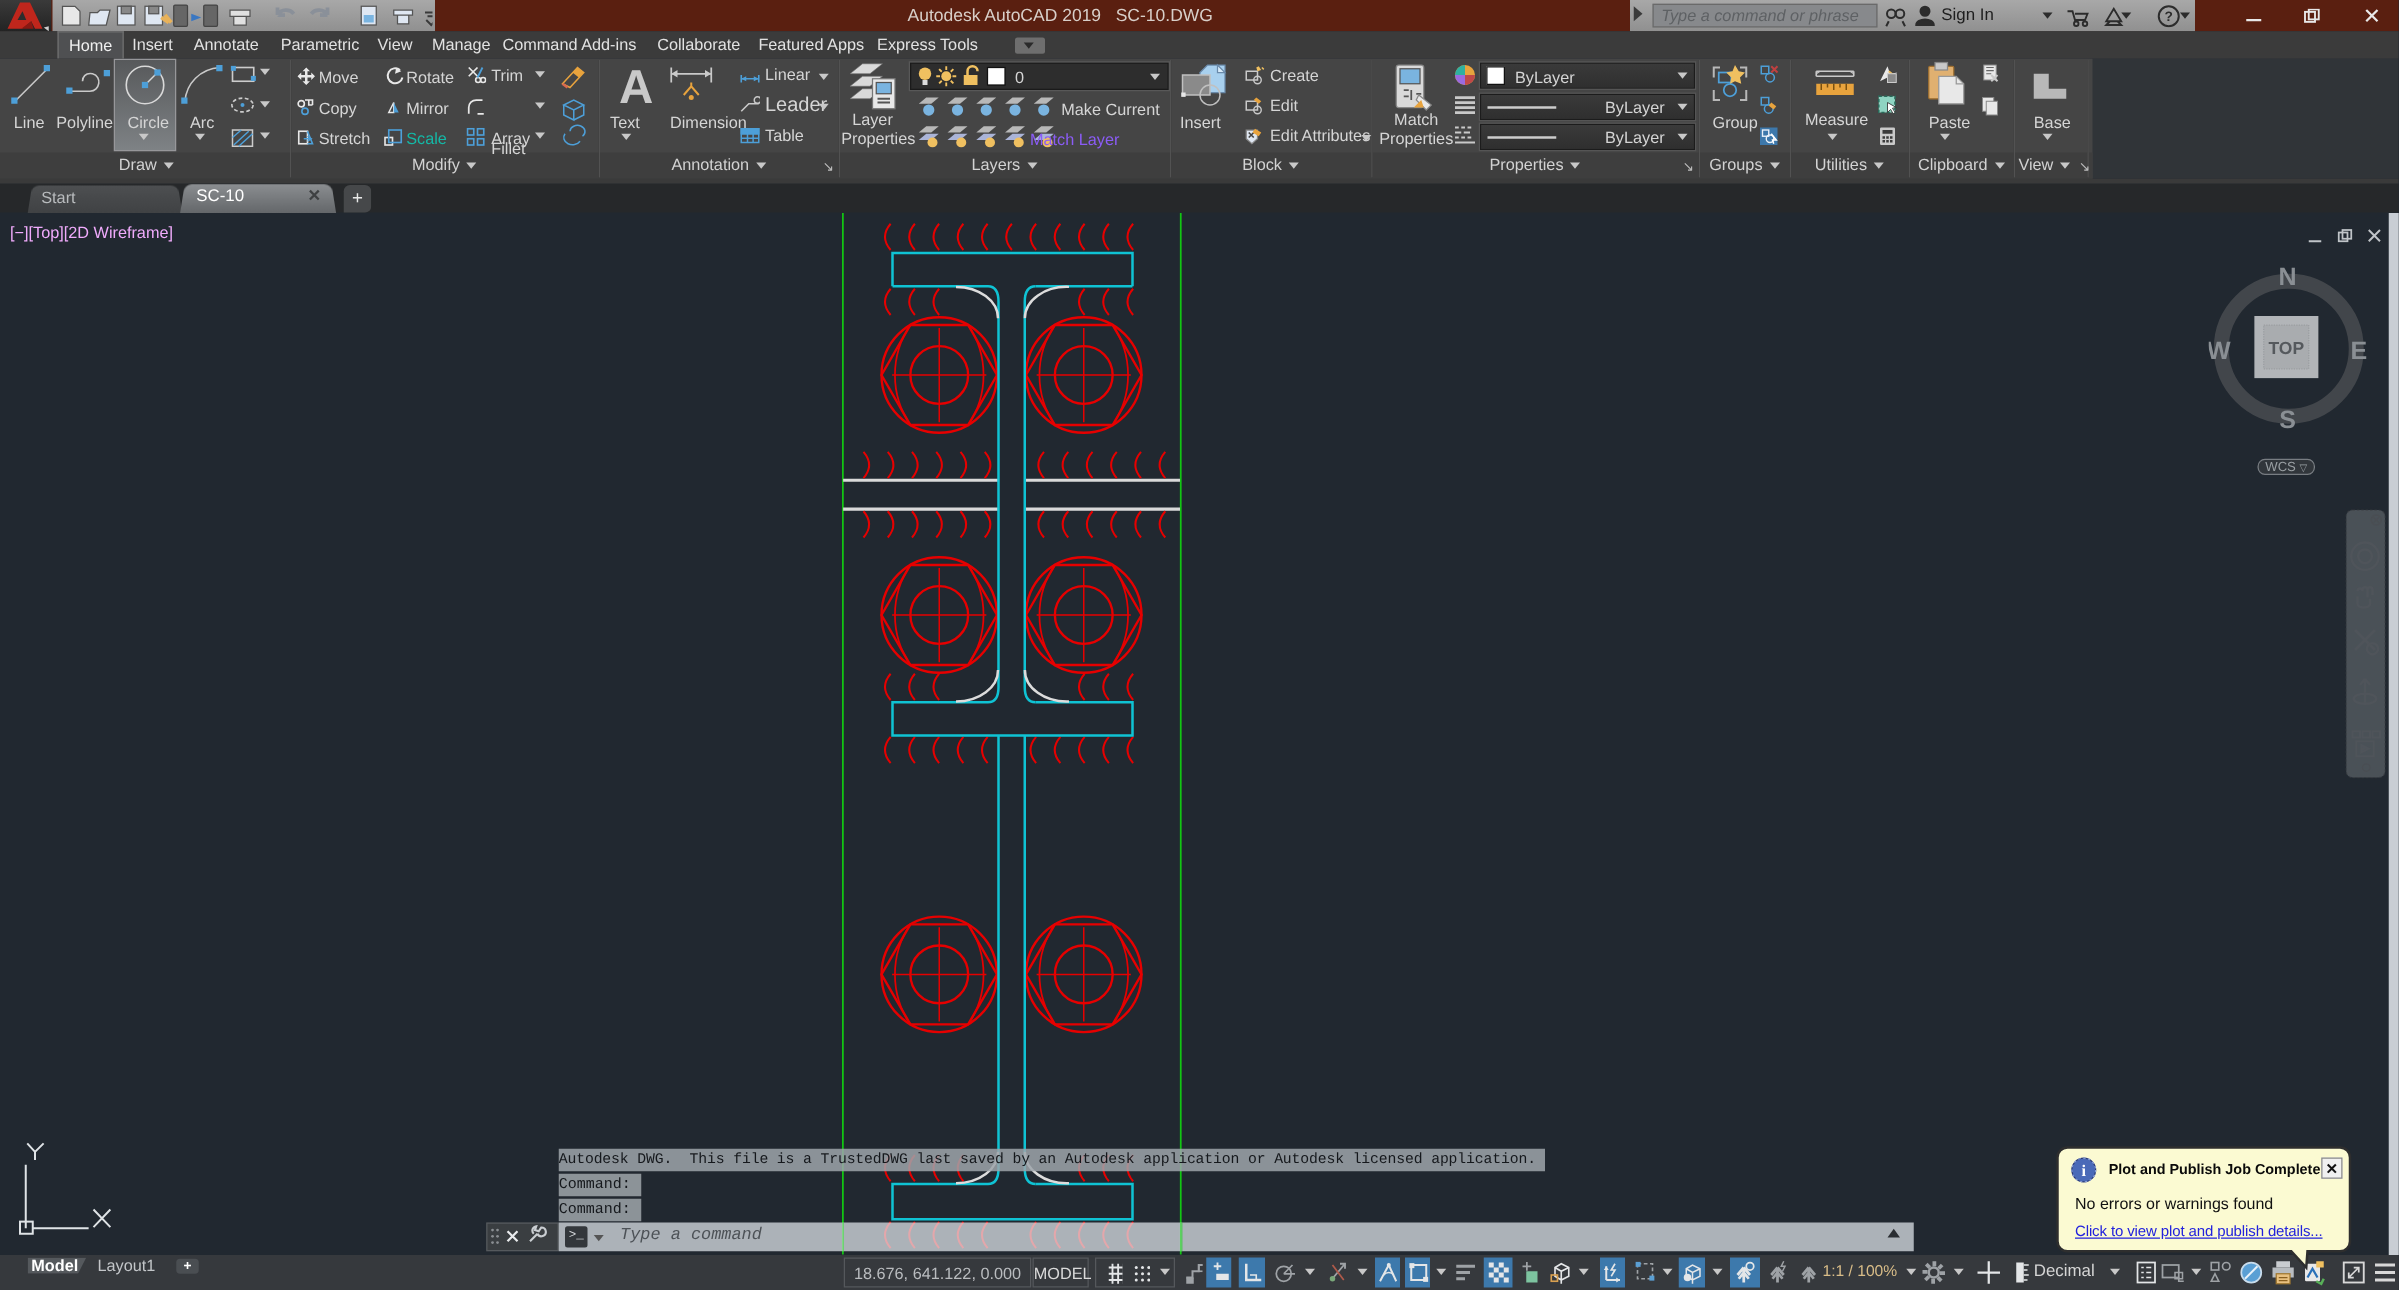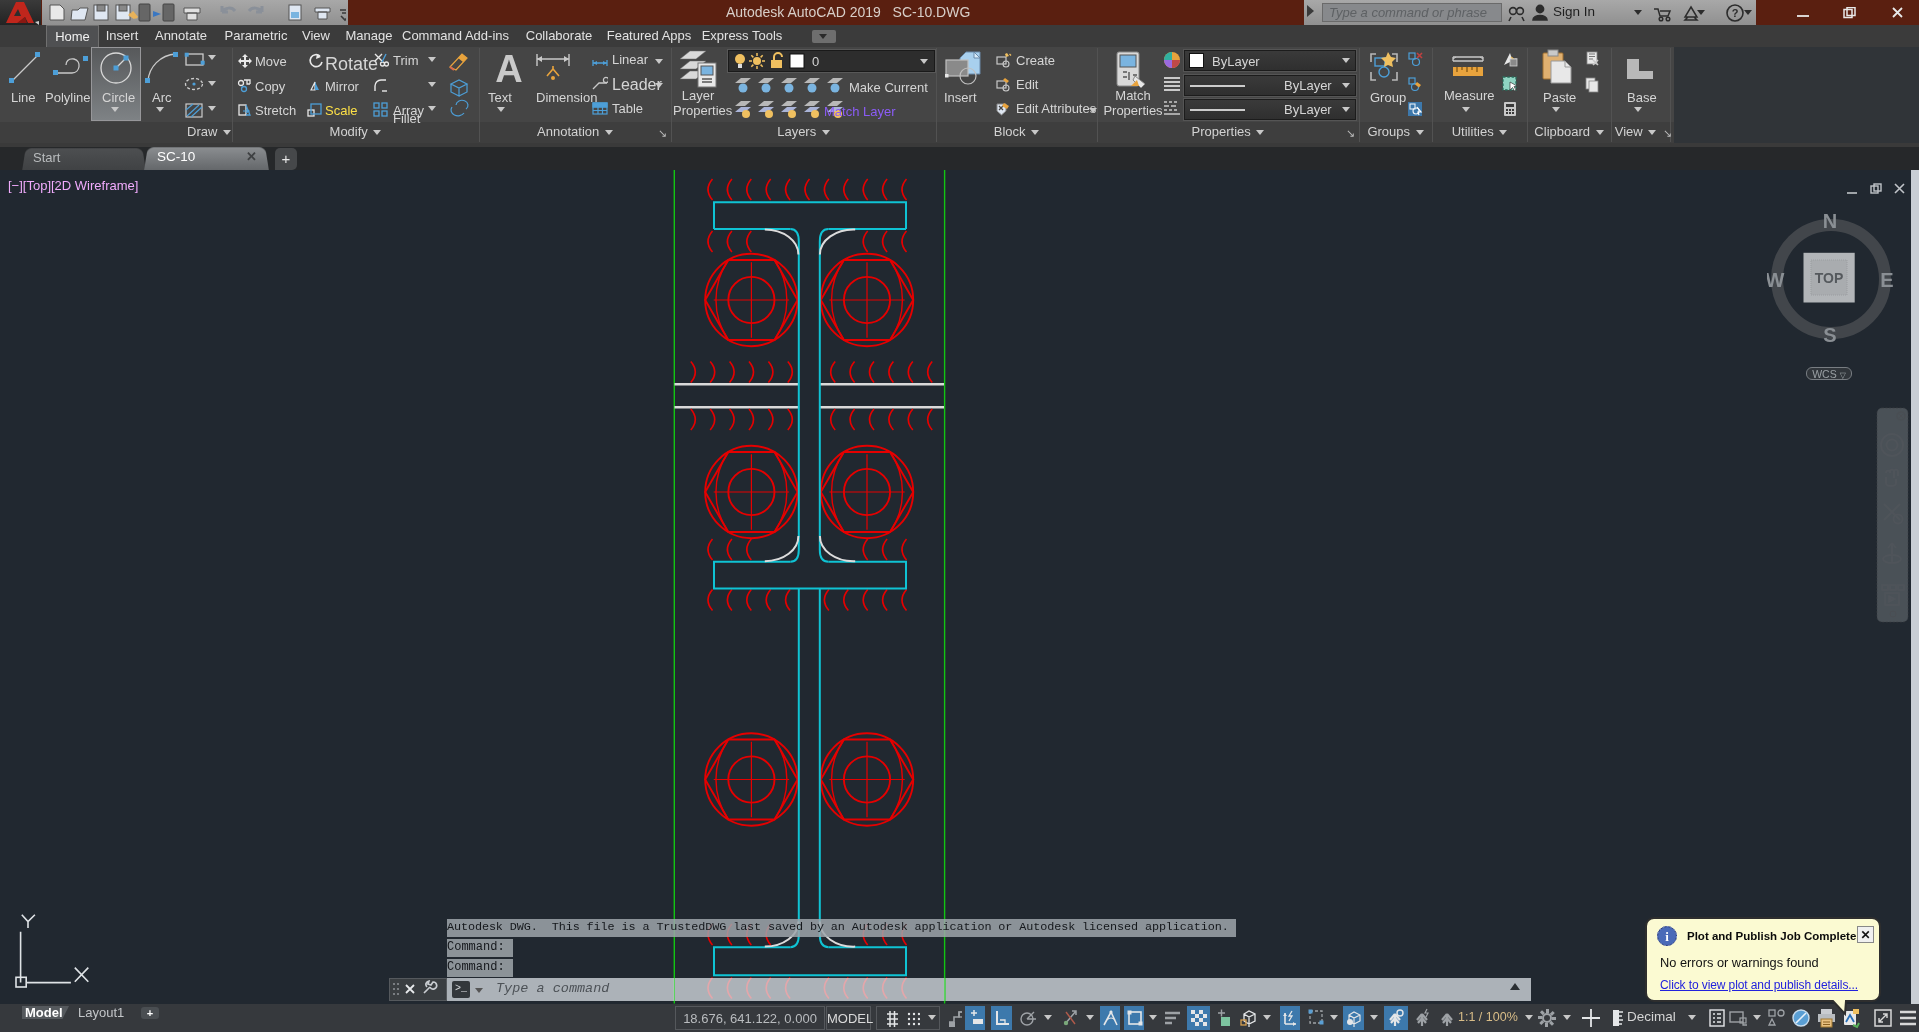--- a/index.html
+++ b/index.html
@@ -87,21 +87,21 @@
 <div class="abs" style="left:458px;top:25px;width:58px;height:22px;color:#e2e2e2;font-size:13px;text-align:center;line-height:22px;">Add-ins</div>
 <div class="abs" style="left:518px;top:25px;width:82px;height:22px;color:#e2e2e2;font-size:13px;text-align:center;line-height:22px;">Collaborate</div>
 <div class="abs" style="left:602px;top:25px;width:94px;height:22px;color:#e2e2e2;font-size:13px;text-align:center;line-height:22px;">Featured Apps</div>
 <div class="abs" style="left:698px;top:25px;width:88px;height:22px;color:#e2e2e2;font-size:13px;text-align:center;line-height:22px;">Express Tools</div>
 <div class="abs" style="left:812px;top:30px;width:24px;height:13px;background:#6e6e6e;border-radius:2px;"></div>
     <div class="dd abs" style="left:819px;top:34px;border-top-color:#2a2a2a;"></div>
 <div class="abs" style="left:0;top:47px;width:1919px;height:96px;background:#303438;"></div>
 <div class="abs" style="left:0;top:47px;width:1674px;height:96px;background:#454545;"></div>
 <div class="abs" style="left:0;top:122px;width:1674px;height:21px;background:#3e3e3e;"></div>
 <div class="abs" style="left:232px;top:48px;width:1px;height:94px;background:#2e2e2e;border-right:1px solid #525252;"></div>
-<div class="abs" style="left:3px;top:124px;width:228px;height:18px;text-align:right;color:#d2d2d2;font-size:13px;">Draw <span class="dd" style="margin-left:2px;"></span></div>
+<div class="abs" style="left:3px;top:124px;width:228px;height:18px;text-align:center;color:#d2d2d2;font-size:13px;">Draw <span class="dd" style="margin-left:2px;"></span></div>
 <div class="abs" style="left:479px;top:48px;width:1px;height:94px;background:#2e2e2e;border-right:1px solid #525252;"></div>
 <div class="abs" style="left:233px;top:124px;width:245px;height:18px;text-align:center;color:#d2d2d2;font-size:13px;">Modify <span class="dd" style="margin-left:2px;"></span></div>
 <div class="abs" style="left:671px;top:48px;width:1px;height:94px;background:#2e2e2e;border-right:1px solid #525252;"></div>
 <div class="abs" style="left:480px;top:124px;width:190px;height:18px;text-align:center;color:#d2d2d2;font-size:13px;">Annotation <span class="dd" style="margin-left:2px;"></span></div>
 <div class="abs" style="left:658px;top:127px;color:#bbb;font-size:11px;">↘</div>
 <div class="abs" style="left:936px;top:48px;width:1px;height:94px;background:#2e2e2e;border-right:1px solid #525252;"></div>
 <div class="abs" style="left:672px;top:124px;width:263px;height:18px;text-align:center;color:#d2d2d2;font-size:13px;">Layers <span class="dd" style="margin-left:2px;"></span></div>
 <div class="abs" style="left:1097px;top:48px;width:1px;height:94px;background:#2e2e2e;border-right:1px solid #525252;"></div>
 <div class="abs" style="left:937px;top:124px;width:159px;height:18px;text-align:center;color:#d2d2d2;font-size:13px;">Block <span class="dd" style="margin-left:2px;"></span></div>
 <div class="abs" style="left:1359px;top:48px;width:1px;height:94px;background:#2e2e2e;border-right:1px solid #525252;"></div>
@@ -157,21 +157,21 @@
 <div class="dd abs" style="left:208px;top:81px;"></div>
 <div class="dd abs" style="left:208px;top:106px;"></div>
 <svg class="abs" style="left:237px;top:53px;" width="16" height="16" viewBox="0 0 16 16">
       <path d="M8 1 L11 4 H9 V7 H12 V5 L15 8 L12 11 V9 H9 V12 H11 L8 15 L5 12 H7 V9 H4 V11 L1 8 L4 5 V7 H7 V4 H5 Z" fill="#e8e8e8"></path>
     </svg>
 <div class="abs" style="left:255px;top:54px;color:#d5d5d5;font-size:13px;white-space:nowrap;">Move</div>
 <svg class="abs" style="left:307px;top:53px;" width="16" height="16" viewBox="0 0 16 16">
       <path d="M13 3 A6 6 0 1 0 15 9" stroke="#e8e8e8" fill="none" stroke-width="1.6"></path>
       <path d="M10 1 l4 3 l-5 2 Z" fill="#e8e8e8"></path>
     </svg>
-<div class="abs" style="left:325px;top:54px;color:#d5d5d5;font-size:18px;white-space:nowrap;">Rotate</div>
+<div class="abs" style="left:325px;top:54px;color:#d5d5d5;font-size:13px;white-space:nowrap;">Rotate</div>
 <svg class="abs" style="left:373px;top:52px;" width="16" height="16" viewBox="0 0 16 16">
       <path d="M2 2 l7 7 M9 2 l-7 7" stroke="#e8e8e8" stroke-width="1.4" fill="none"></path>
       <circle cx="9.5" cy="12" r="2" fill="none" stroke="#e8e8e8" stroke-width="1.3"></circle>
       <circle cx="13.5" cy="12" r="2" fill="none" stroke="#e8e8e8" stroke-width="1.3"></circle>
       <path d="M13 2 l-4 8" stroke="#4d9fd8" stroke-width="1.4"></path>
     </svg>
 <div class="abs" style="left:393px;top:53px;color:#d5d5d5;font-size:13px;white-space:nowrap;">Trim</div>
 <svg class="abs" style="left:237px;top:78px;" width="16" height="16" viewBox="0 0 16 16">
       <circle cx="4" cy="5" r="2.5" stroke="#e8e8e8" fill="none" stroke-width="1.3"></circle>
       <circle cx="7" cy="11" r="2.5" stroke="#4d9fd8" fill="none" stroke-width="1.3"></circle>
@@ -191,21 +191,21 @@
 <svg class="abs" style="left:237px;top:102px;" width="16" height="16" viewBox="0 0 16 16">
       <rect x="2" y="3" width="7" height="10" fill="none" stroke="#e8e8e8" stroke-width="1.3"></rect>
       <path d="M9 3 l4 10 h-4" fill="none" stroke="#4d9fd8" stroke-width="1.3"></path>
       <path d="M6 9 l5 0 M9 7 l3 2 l-3 2" stroke="#4d9fd8" stroke-width="1.2" fill="none"></path>
     </svg>
 <div class="abs" style="left:255px;top:103px;color:#d5d5d5;font-size:13px;white-space:nowrap;">Stretch</div>
 <svg class="abs" style="left:307px;top:102px;" width="16" height="16" viewBox="0 0 16 16">
       <rect x="1" y="8" width="6" height="6" fill="none" stroke="#e8e8e8" stroke-width="1.3"></rect>
       <rect x="4" y="2" width="10" height="10" fill="none" stroke="#4d9fd8" stroke-width="1.3"></rect>
     </svg>
-<div class="abs" style="left:325px;top:103px;color:#fde047;font-size:13px;white-space:nowrap;">Scale</div>
+<div class="abs" style="left:325px;top:103px;color:#14b8a6;font-size:13px;white-space:nowrap;">Scale</div>
 <svg class="abs" style="left:373px;top:102px;" width="16" height="16" viewBox="0 0 16 16">
       <rect x="1" y="1" width="5" height="5" fill="none" stroke="#4d9fd8" stroke-width="1.3"></rect>
       <rect x="9" y="1" width="5" height="5" fill="none" stroke="#4d9fd8" stroke-width="1.3"></rect>
       <rect x="1" y="9" width="5" height="5" fill="none" stroke="#4d9fd8" stroke-width="1.3"></rect>
       <rect x="9" y="9" width="5" height="5" fill="none" stroke="#4d9fd8" stroke-width="1.3"></rect>
     </svg>
 <div class="abs" style="left:393px;top:103px;color:#d5d5d5;font-size:13px;white-space:nowrap;">Array</div>
 <div class="dd abs" style="left:428px;top:57px;"></div>
 <div class="dd abs" style="left:428px;top:82px;"></div>
 <div class="dd abs" style="left:428px;top:106px;"></div>

